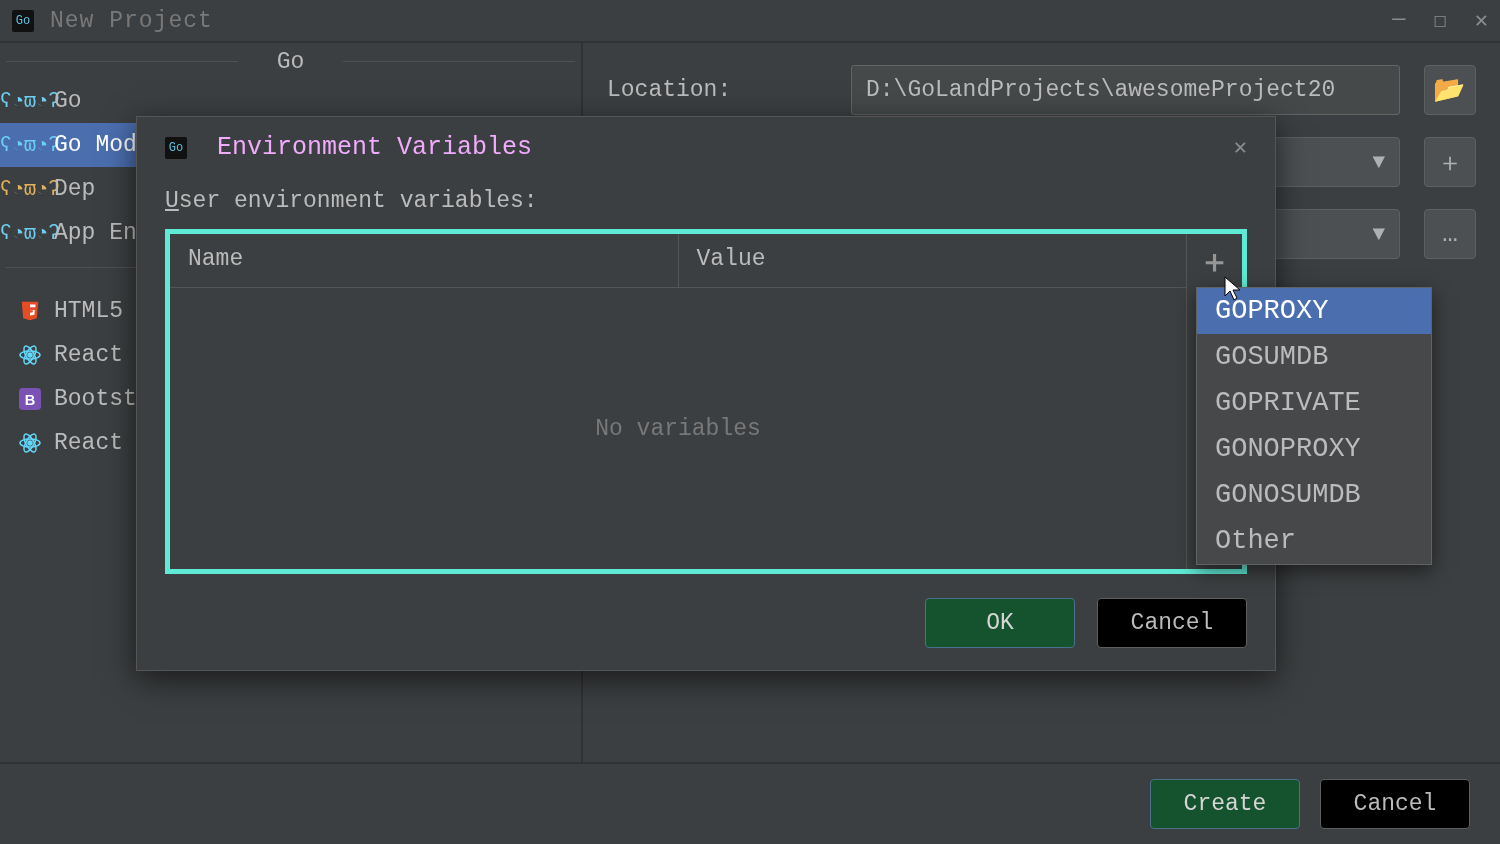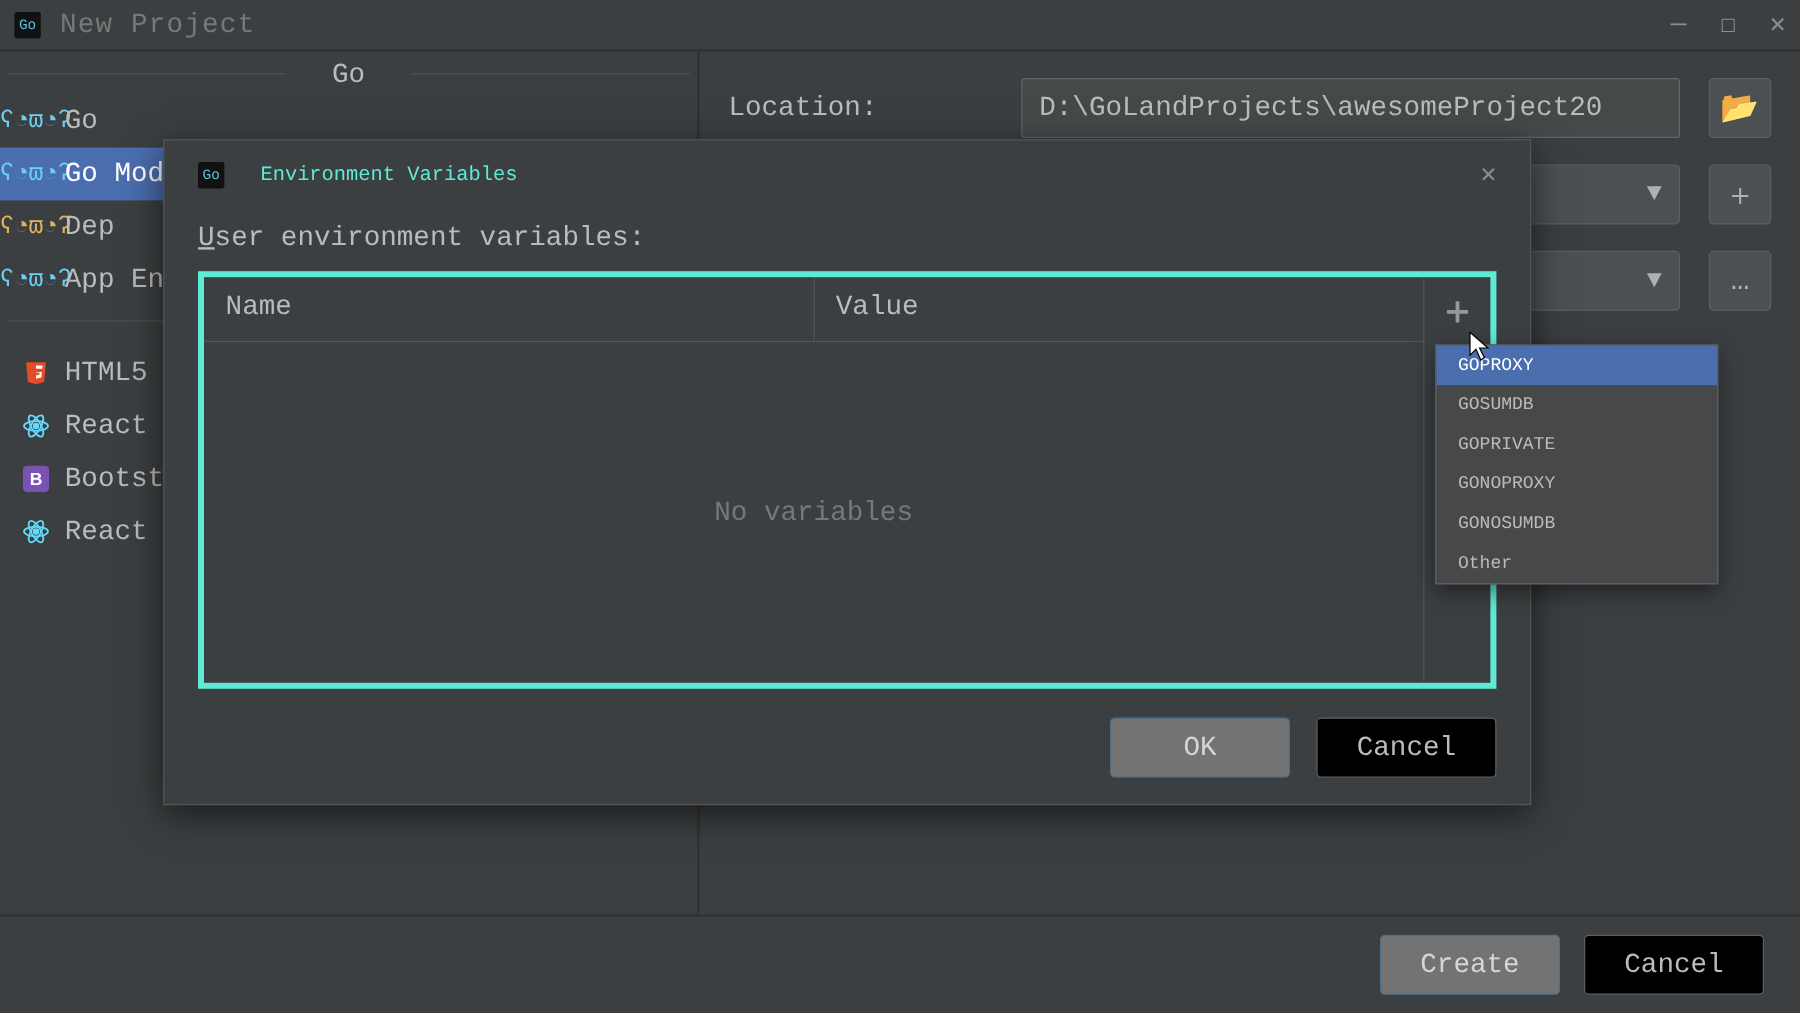--- a/index.html
+++ b/index.html
@@ -142,42 +142,42 @@
     border-radius:4px;
     border:1px solid #5e6060;
     background:#000000;
     color:#bbbbbb;
     font-family: inherit;
     font-size:23px;
     display:flex;align-items:center;justify-content:center;
     padding: 0 24px;
   }
   .btn.primary {
-    background:#737373;
+    background:#14532d;
     border:1px solid #4c708c;
     color:#d6d6d6;
   }
 
   
   .dialog {
     position: absolute;
     left: 136px; top: 116px;
     width: 1140px; height: 555px;
     background:#3c3f41;
     box-shadow: 0 8px 30px rgba(0,0,0,0.6);
     border:1px solid #555;
     padding: 16px 28px 22px 28px;
     display:flex;flex-direction:column;
     z-index:10;
   }
   .dialog-header{
     display:flex;align-items:center;gap:14px;
     margin-bottom: 26px;
   }
-  .dialog-header .title{ color:#5eead4; font-size:17px; }
+  .dialog-header .title{ color:#f0abfc; font-size:25px; }
   .dialog-close { margin-left:auto; color:#8c8c8c; font-size:22px; cursor:default;}
   .dialog-subtitle{ color:#bbbbbb; margin-bottom:15px;}
   .dialog-subtitle .u { text-decoration: underline; }
   .env-table {
     border:5px solid #5eead4;
     display:flex;
     flex:1;
     margin-bottom:24px;
   }
   .env-table .cols{
@@ -217,21 +217,21 @@
     left:1196px; top:287px;
     width:236px;
     background:#46484a;
     border:1px solid #606366;
     box-shadow: 0 6px 18px rgba(0,0,0,0.5);
     z-index:20;
   }
   .dropdown-item{
     padding:8px 18px;
     color:#bbbbbb;
-    font-size:15px;
+    font-size:27px;
     cursor:default;
   }
   .dropdown-item.selected{
     background:#4b6eaf;color:#ffffff;
   }
 
   .cursor {
     position:absolute;
     left:1224px; top:276px;
     z-index:30;

